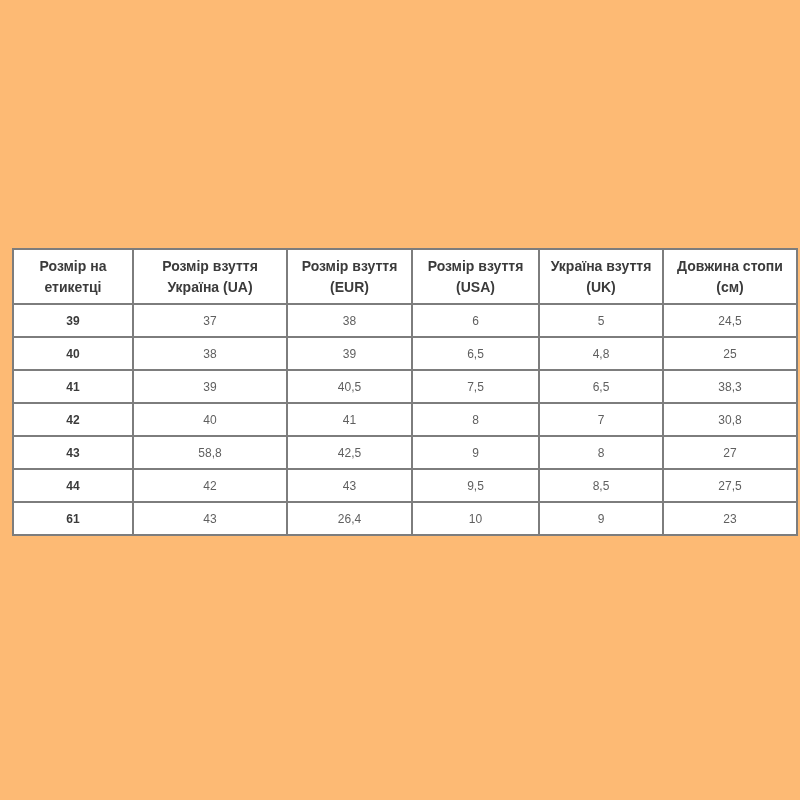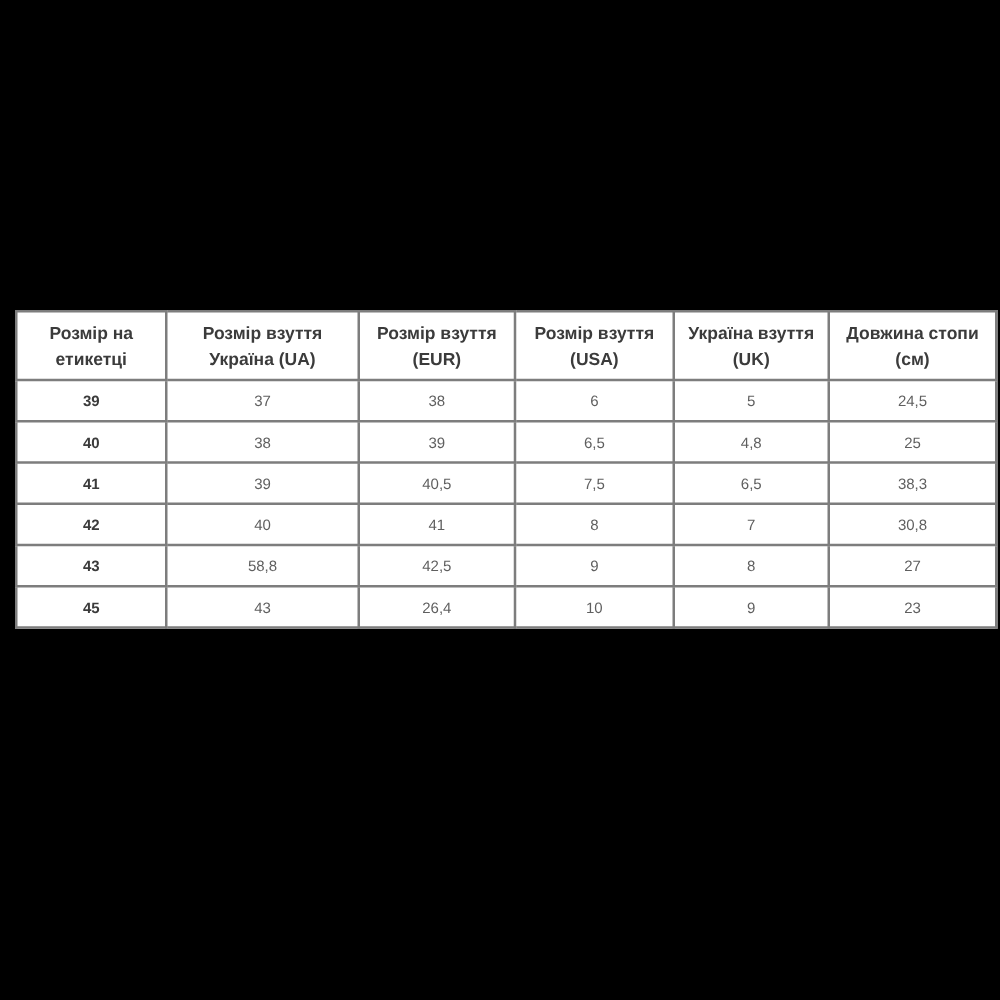--- a/index.html
+++ b/index.html
@@ -7,21 +7,21 @@
     padding: 0;
     background: #ffffff;
     width: 800px;
     height: 800px;
     font-family: "Liberation Sans", sans-serif;
   }
   .page {
     position: relative;
     width: 800px;
     height: 800px;
-    background: #000000;
+    background: #fdba74;
     overflow: hidden;
   }
   .table-wrap {
     position: absolute;
     left: 12px;
     top: 248px;
   }
   table.size-table {
     border-collapse: collapse;
     table-layout: fixed;
@@ -113,21 +113,29 @@
           </tr>
           <tr>
             <td class="row-label">43</td>
             <td>58,8</td>
             <td>42,5</td>
             <td>9</td>
             <td>8</td>
             <td>27</td>
           </tr>
           <tr>
-            <td class="row-label">45</td>
+            <td class="row-label">44</td>
+            <td>42</td>
+            <td>43</td>
+            <td>9,5</td>
+            <td>8,5</td>
+            <td>27,5</td>
+          </tr>
+          <tr>
+            <td class="row-label">61</td>
             <td>43</td>
             <td>26,4</td>
             <td>10</td>
             <td>9</td>
             <td>23</td>
           </tr>
         </tbody>
     </table>
   </div>
 </div>

